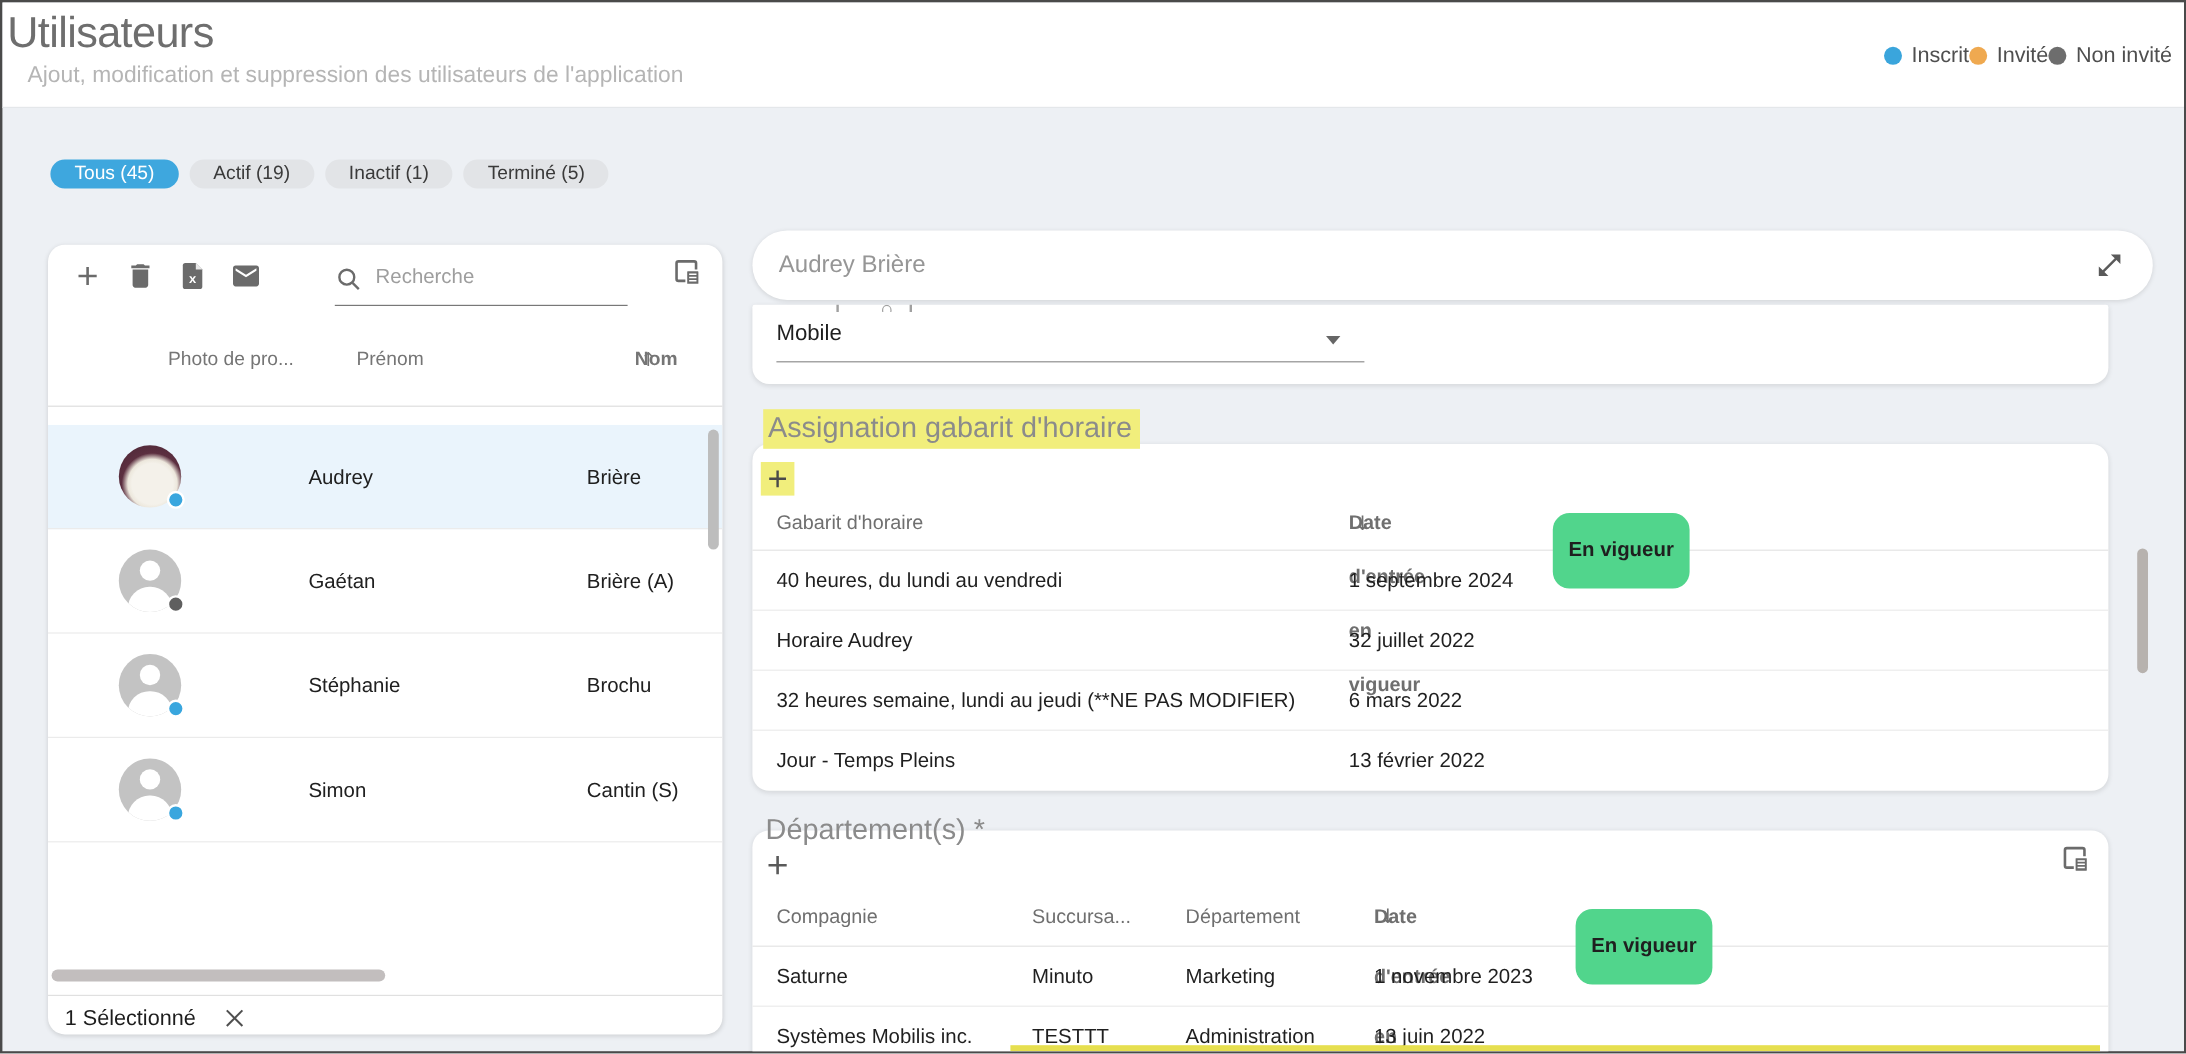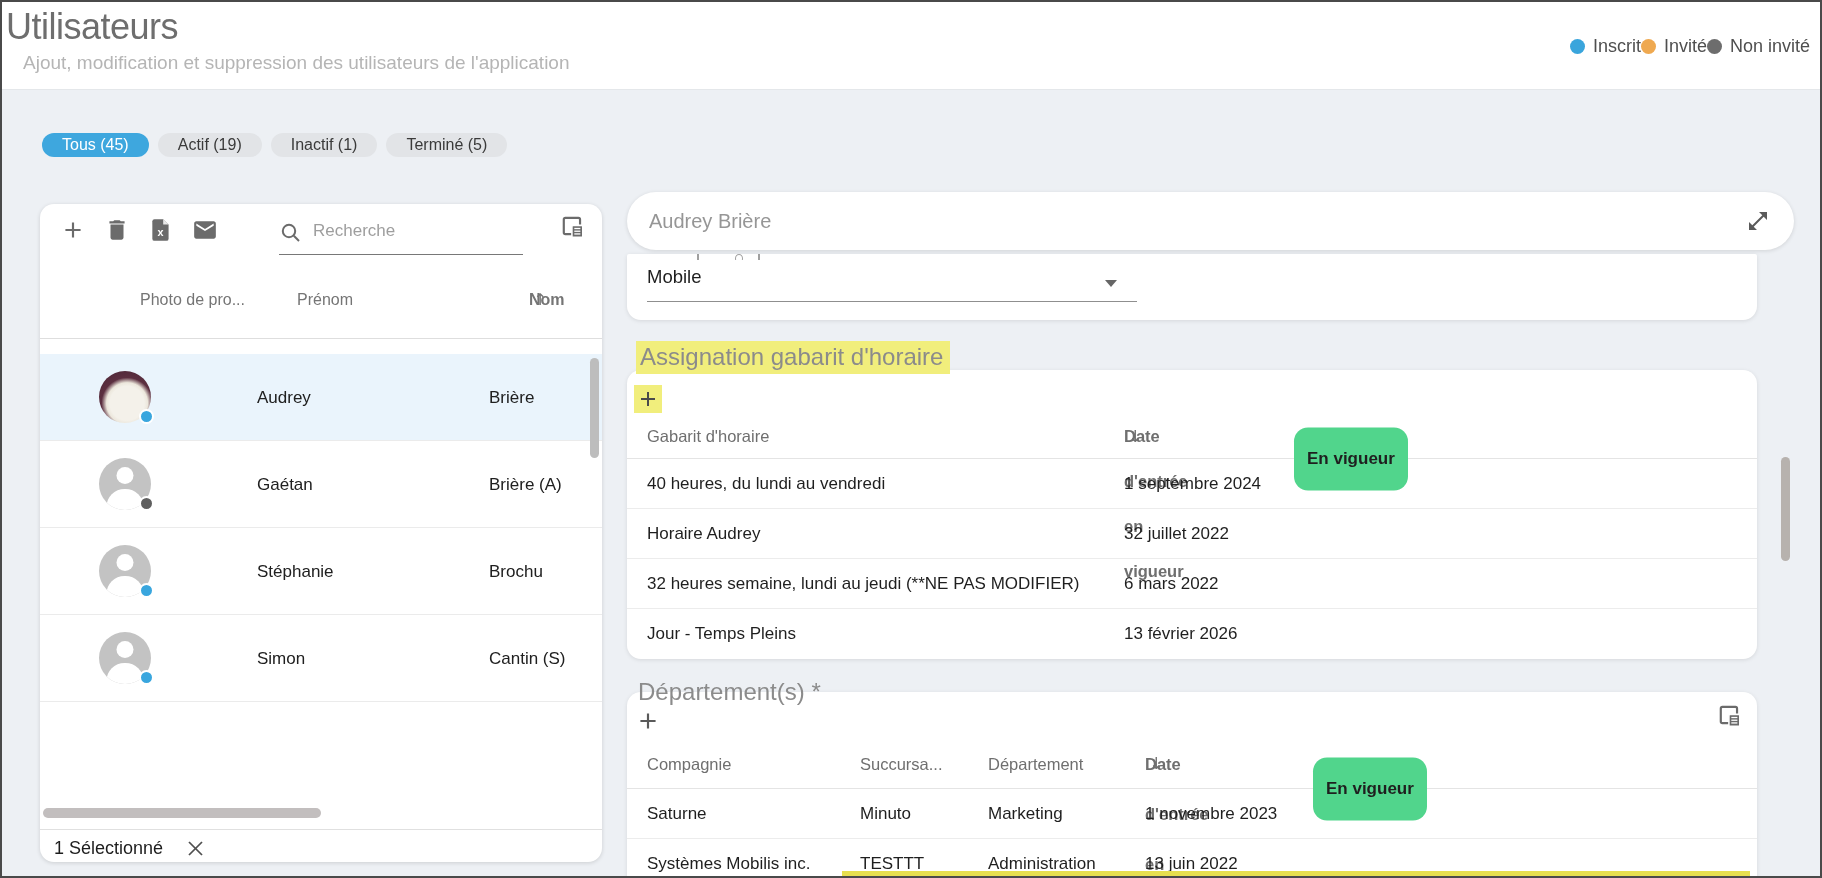--- a/index.html
+++ b/index.html
@@ -303,21 +303,21 @@
         <div class="t-row">
           <span class="sc1">Horaire Audrey</span>
           <span class="sc2">32 juillet 2022</span>
         </div>
         <div class="t-row">
           <span class="sc1">32 heures semaine, lundi au jeudi (**NE PAS MODIFIER)</span>
           <span class="sc2">6 mars 2022</span>
         </div>
         <div class="t-row">
           <span class="sc1">Jour - Temps Pleins</span>
-          <span class="sc2">13 février 2026</span>
+          <span class="sc2">13 février 2022</span>
         </div>
       </div>
   </div>
 
   <div class="sec-label sec-label-2">
     <span>Département(s) *</span>
   </div>
 
   <div class="panel-card dept-card">
     <span class="plus-btn">

